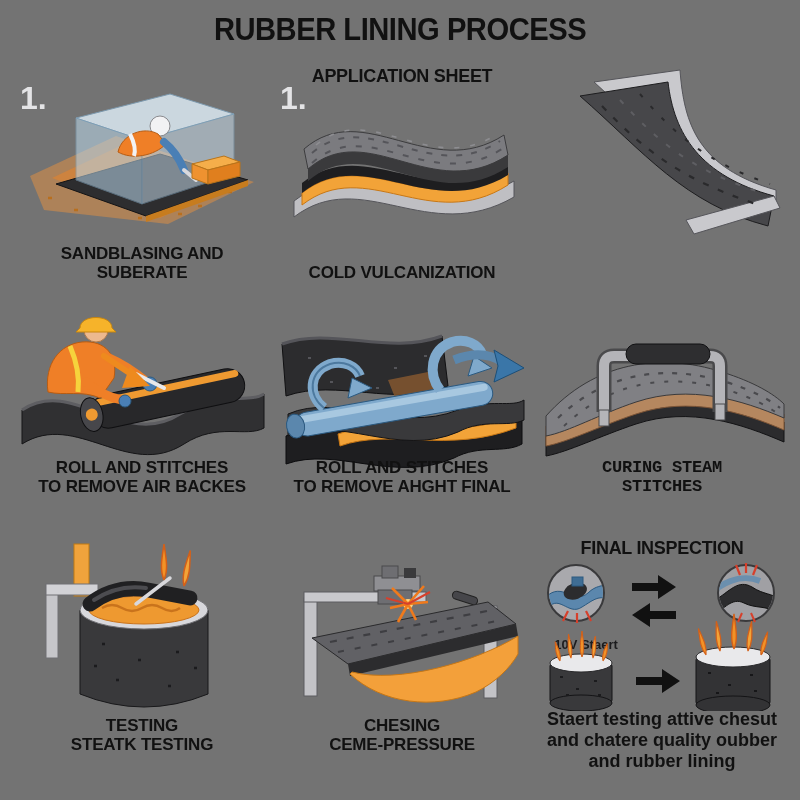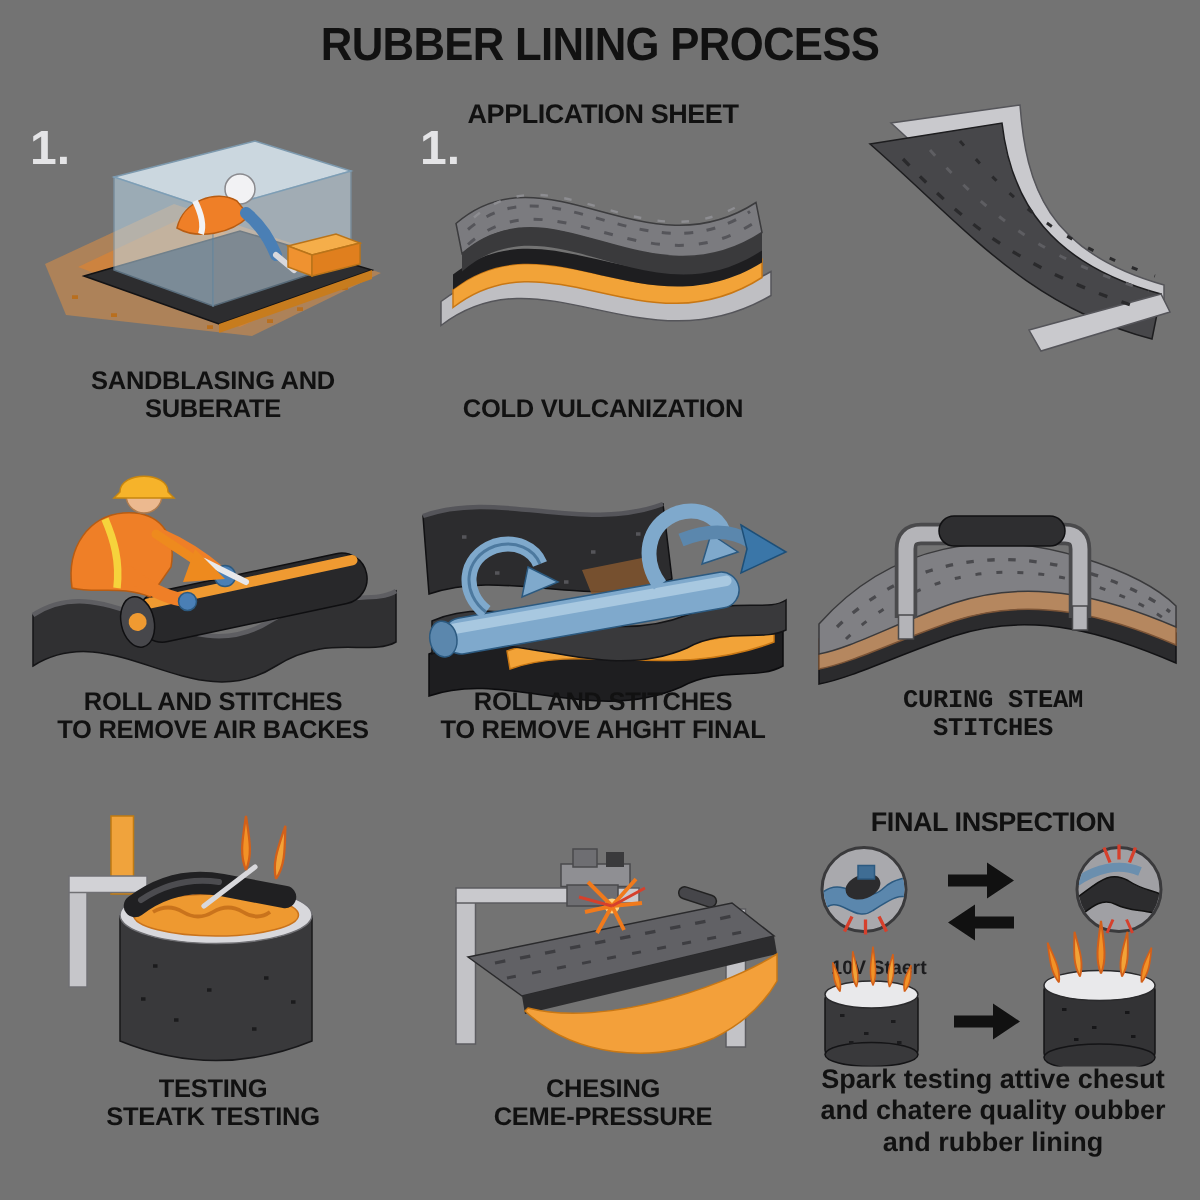--- a/index.html
+++ b/index.html
@@ -300,19 +300,19 @@
         <g transform="translate(212,90) rotate(7) scale(1.25)">
             <path d="M0,0 C3,-7 1.5,-14 0,-24 C-1.5,-14 -3,-7 0,0" fill="#f2a338" stroke="#d2601a"></path>
           </g>
         <g transform="translate(225,94) rotate(16) scale(1.1)">
             <path d="M0,0 C3,-7 1.5,-14 0,-22 C-1.5,-14 -3,-7 0,0" fill="#f29227" stroke="#d2601a"></path>
           </g>
       </g>
       <polygon points="100,116 126,116 126,108 144,120 126,132 126,124 100,124" fill="#111"></polygon>
     </svg>
     <div class="caption-mixed">
-      <div>Spark testing attive chesut</div>
+      <div>Staert testing attive chesut</div>
       <div>and chatere quality oubber</div>
       <div>and rubber lining</div>
     </div>
   </div>
 
 </div>
 
 </body></html>

